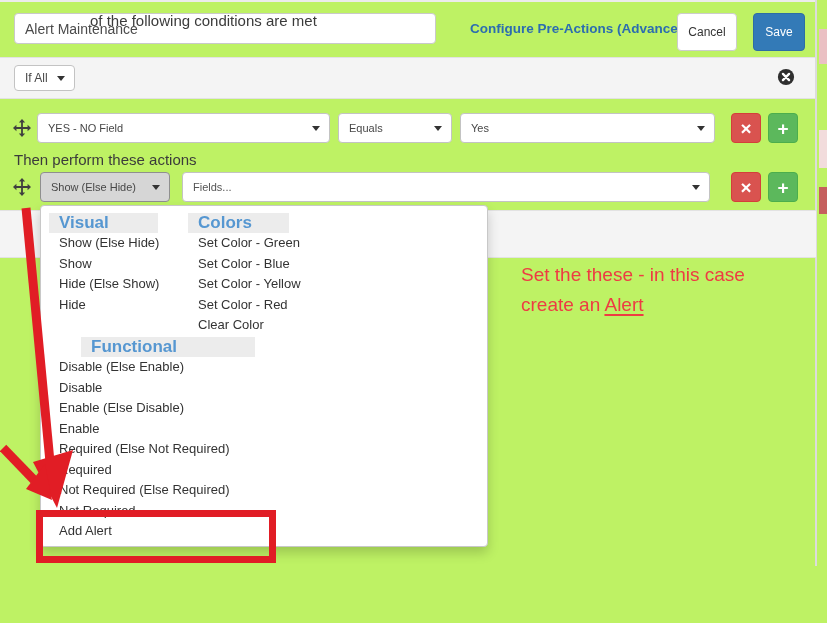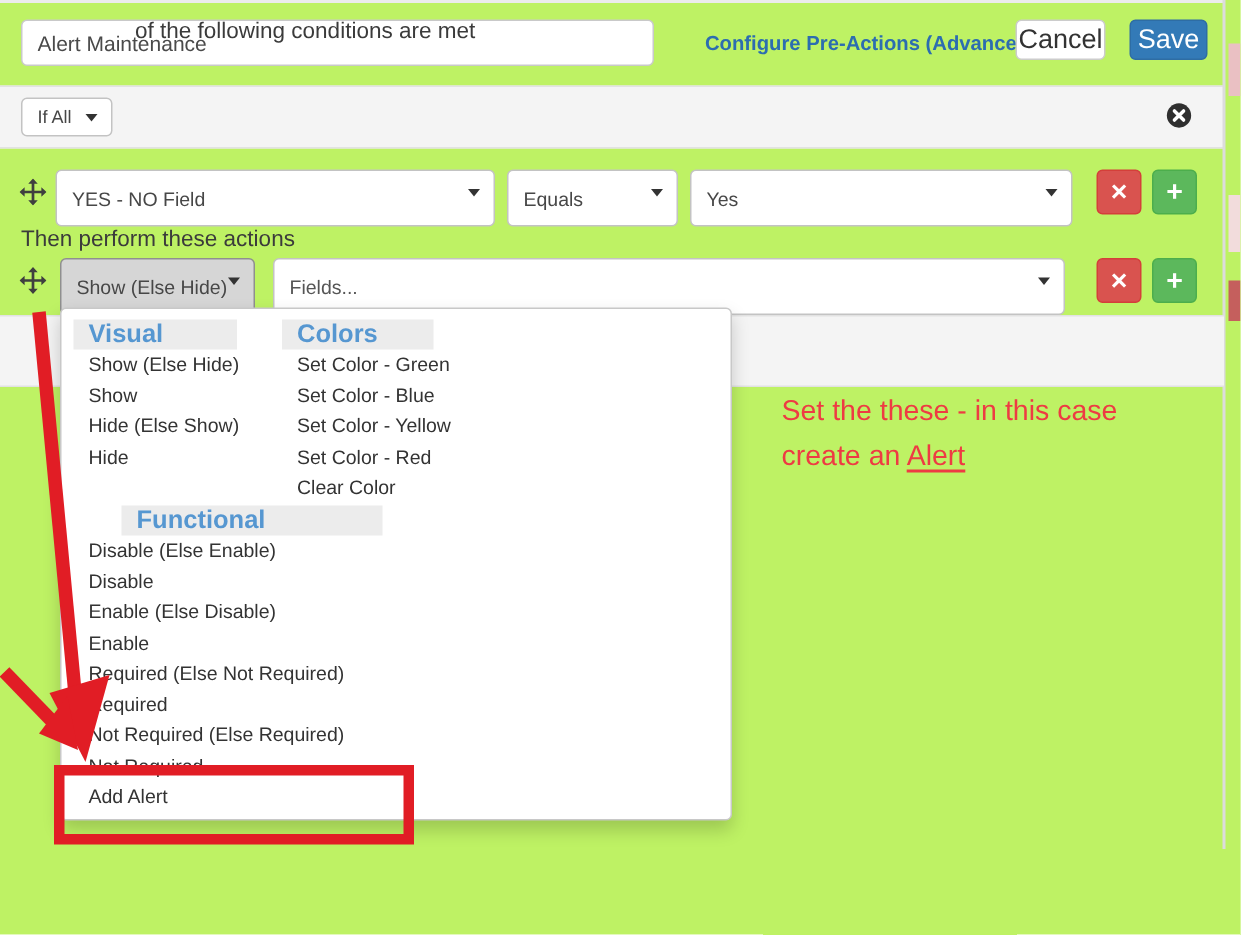--- a/index.html
+++ b/index.html
@@ -7,33 +7,33 @@
   #app{position:relative;width:827px;height:623px;background:#bef264;padding-left:40px;}
 
   .topstrip{position:absolute;left:0;top:0;width:816px;height:2px;background:#ececec;}
 
   
   .name-input{position:absolute;left:14px;top:13px;width:422px;height:31px;box-sizing:border-box;
     border:1px solid #c9c9c9;border-radius:4px;padding:0 10px;font-size:14px;color:#4a4a4a;
     font-family:"Liberation Sans",sans-serif;outline:none;}
   .preactions{position:absolute;left:470px;top:21px;font-size:13.5px;font-weight:bold;color:#2c6db0;
     text-decoration:none;cursor:pointer;white-space:nowrap;}
-  .btn{position:absolute;top:13px;height:27px;box-sizing:border-box;border-radius:4px;font-size:18px;
+  .btn{position:absolute;top:13px;height:38px;box-sizing:border-box;border-radius:4px;font-size:12px;
     font-family:"Liberation Sans",sans-serif;cursor:pointer;display:flex;align-items:center;justify-content:center;}
   .btn.cancel{left:677px;width:60px;background:#fff;border:1px solid #ccc;color:#333;}
   .btn.save{left:753px;width:52px;background:#337ab7;border:1px solid #2e6da4;color:#fff;}
 
   
   .cond-bar{position:absolute;left:0;top:57px;width:816px;height:42px;background:#f4f4f4;
     border-top:1px solid #e2e2e2;border-bottom:1px solid #e2e2e2;box-sizing:border-box;}
   .cond-text{position:absolute;left:90px;top:12px;font-size:15px;color:#3b3b3b;}
 
   
-  .select{position:absolute;height:38px;background:#fff;border:1px solid #c3c3c3;border-radius:4px;
-    font-size:13px;color:#474747;display:flex;align-items:center;padding:0 24px 0 10px;box-sizing:border-box;
+  .select{position:absolute;height:30px;background:#fff;border:1px solid #c3c3c3;border-radius:4px;
+    font-size:11px;color:#474747;display:flex;align-items:center;padding:0 24px 0 10px;box-sizing:border-box;
     cursor:pointer;white-space:nowrap;overflow:hidden;}
   .caret{position:absolute;right:9px;top:12px;width:0;height:0;
     border-left:4px solid transparent;border-right:4px solid transparent;border-top:5px solid #333;}
   .if-select{left:14px;top:65px;width:61px;height:26px;font-size:12px;}
   .if-select .caret{top:10px;}
   .sel-field{left:37px;top:113px;width:293px;}
   .sel-op{left:338px;top:113px;width:114px;}
   .sel-val{left:460px;top:113px;width:255px;}
   .sel-action{left:40px;top:172px;width:130px;background:#d6d6d6;border-color:#8f8f8f;}
   .sel-fields{left:182px;top:172px;width:528px;color:#555;}

